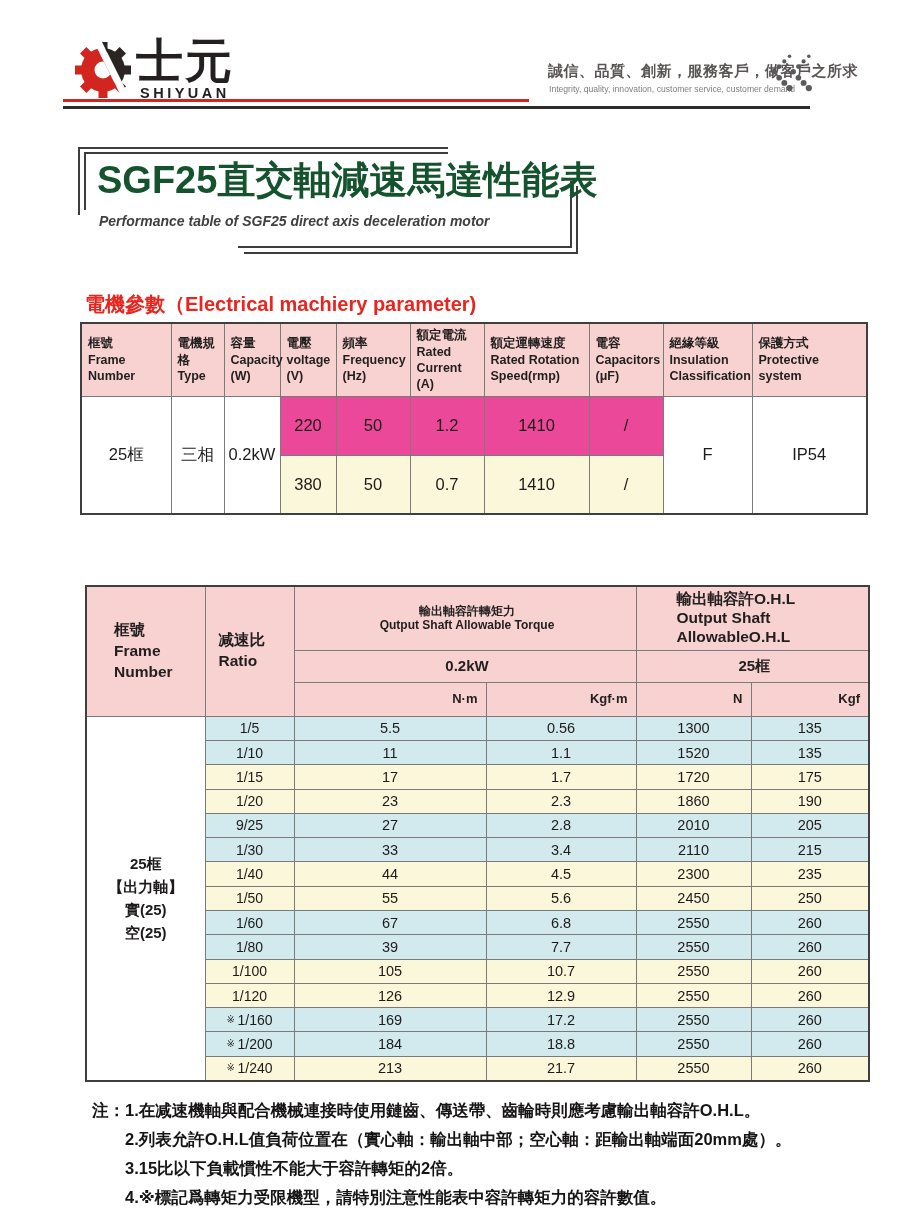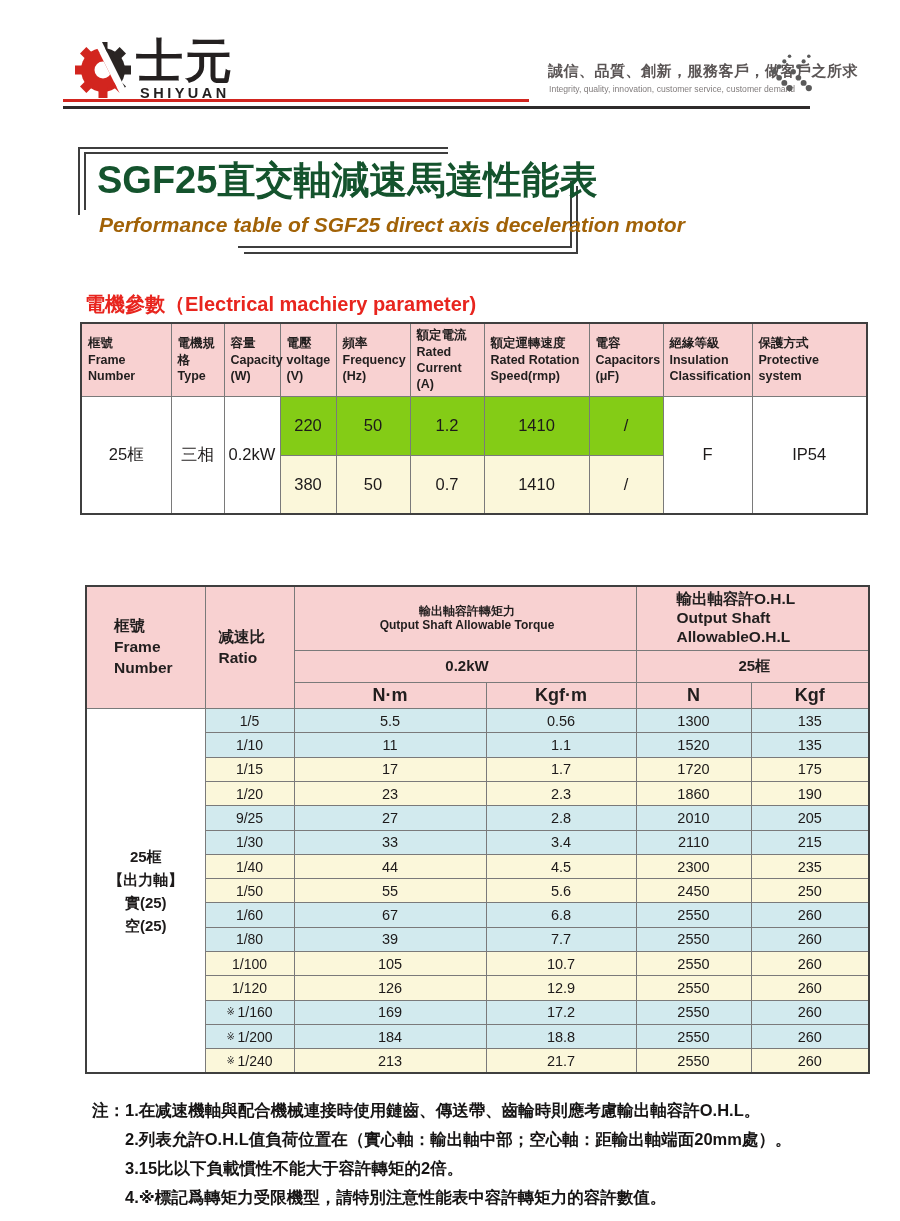--- a/index.html
+++ b/index.html
@@ -15,57 +15,57 @@
   .slogan-cn{left:548px;top:62px;font-size:15px;font-weight:600;color:#5a5555;letter-spacing:0.5px;}
   .slogan-en{left:549px;top:84px;font-size:8.6px;color:#817c7c;}
   .rule-red{left:63px;top:99px;width:466px;height:3px;background:#d2251f;}
   .rule-black{left:63px;top:106px;width:747px;height:3px;background:#2e2b2b;}
 
   
   .brk{position:absolute;}
   .brk.tl{border-top:2px solid #3d3d3d;border-left:2px solid #3d3d3d;}
   .brk.br{border-bottom:2px solid #3d3d3d;border-right:2px solid #3d3d3d;}
   .title-main{left:97px;top:155px;font-size:38px;font-weight:800;color:#14532d;white-space:nowrap;}
-  .title-sub{left:99px;top:213px;font-size:21px;font-weight:700;font-style:italic;color:#a16207;white-space:nowrap;text-align:right;}
+  .title-sub{left:99px;top:213px;font-size:14px;font-weight:700;font-style:italic;color:#404040;white-space:nowrap;text-align:right;}
 
   
   .sec-head{font-weight:700;color:#e8251e;white-space:nowrap;}
 
   
   table{border-collapse:collapse;table-layout:fixed;background:#fff;}
   table,tr,td,th{box-sizing:border-box;}
   .dtable{border:2px solid #3f3f3f;}
   .dtable th,.dtable td{border:1px solid #7a7a7a;}
   .dtable th{
     background:#f8d1d1;font-weight:700;text-align:left;vertical-align:middle;
     white-space:pre-line;font-size:12.5px;line-height:1.3;padding:3px 2px 3px 6px;color:#211e1e;
   }
   .dtable td{text-align:center;vertical-align:middle;padding:0;color:#1d1a1a;}
 
   
   #param-table{position:absolute;left:80px;top:322px;width:788px;}
   #param-table thead tr{height:73px;}
   #param-table tbody tr{height:59px;}
   #param-table td{font-size:16.5px;}
-  .r-blue .tint{background:#84cc16;}
+  .r-blue .tint{background:#ec4899;}
   .r-yellow .tint{background:#fbf7da;}
 
   
   #torque-table{position:absolute;left:85px;top:585px;width:785px;}
   #torque-table td{font-size:14.5px;}
   #torque-table .hr1{height:60px;}
   #torque-table .hr2{height:32px;}
   #torque-table .hr3{height:25px;}
   #torque-table tbody tr{height:24.3px;}
   #torque-table th.colA{font-size:15.5px;padding-left:27px;line-height:1.35;}
   #torque-table th.colB{font-size:15.5px;padding-left:13px;line-height:1.35;}
   #torque-table th.grp{font-size:12px;text-align:center;line-height:1.22;}
   #torque-table th.grp2{font-size:15.5px;text-align:left;padding-left:40px;line-height:1.22;}
   #torque-table th.sub{font-size:15px;text-align:center;}
-  #torque-table th.unit{font-size:18px;text-align:center;padding:1px;}
+  #torque-table th.unit{font-size:13px;text-align:right;padding:8px;}
   #torque-table .c-blue td{background:#d2eaee;}
   #torque-table .c-yellow td{background:#fbf7da;}
   #torque-table td.frame-cell{
     background:#ffffff !important;white-space:pre-line;font-size:15px;line-height:23px;font-weight:600;
   }
   #torque-table td[data-field="ratio"]{font-size:14px;}
   .pre{font-size:10px;vertical-align:2px;color:#333;}
 
   
   #notes{left:92px;top:1096px;width:780px;display:flex;font-size:16.5px;font-weight:600;

